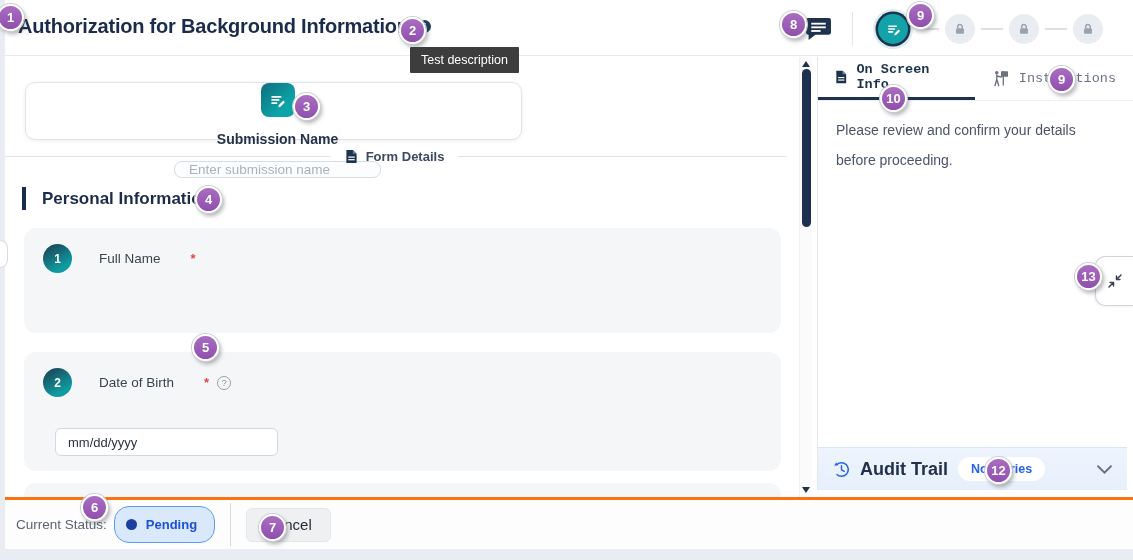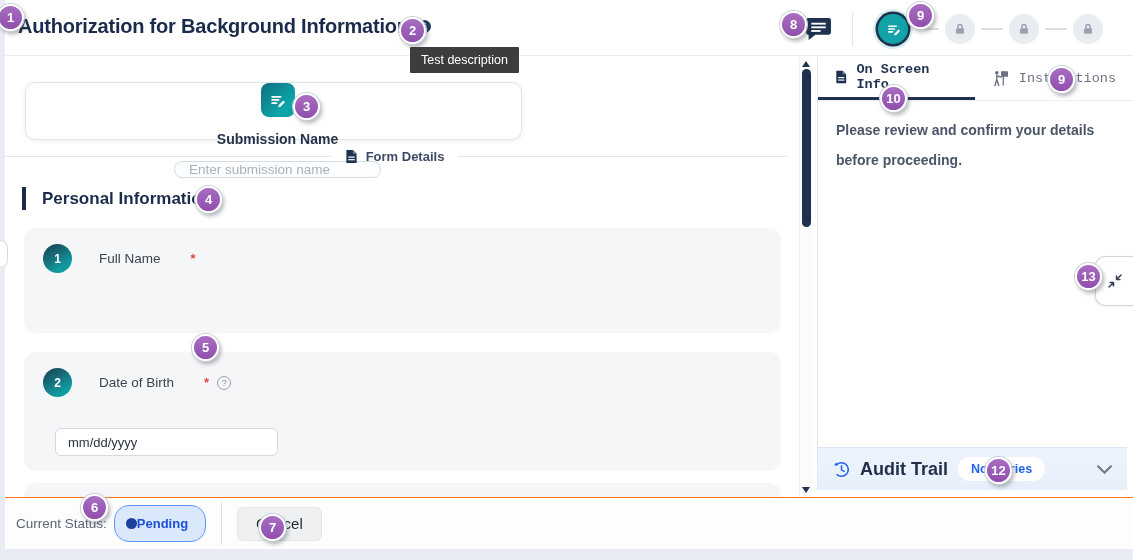--- a/index.html
+++ b/index.html
@@ -64,36 +64,36 @@
   .scroll-arrow.up { top:4px; border-bottom:6px solid #1e3250; }
   .scroll-arrow.down { bottom:4px; border-top:6px solid #1e3250; }
   .scroll-thumb { position:absolute; left:2px; top:12px; width:9px; height:158px; background:#1e3250; border-radius:5px; }
 
   
   .right-panel { position:absolute; left:817px; top:57px; width:316px; height:433px; background:#fff; border-left:1px solid #e3e6ea; }
   .tab-bar { position:absolute; left:0; top:0; width:100%; height:44px; border-bottom:1px solid #edeff2; display:flex;font-family:Liberation Mono, monospace; }
   .tab { display:flex; align-items:center; gap:9px; padding:0 17px; font-size:13.5px; cursor:pointer; }
   .tab.active { color:#1e3250; font-weight:bold; border-bottom:3px solid #1e3250; }
   .tab.inactive { color:#6b7280; }
-  .panel-body { position:absolute; left:18px; top:58px; width:282px; font-size:14px; color:#4a5568; line-height:30px;font-weight:bold; }
+  .panel-body { position:absolute; left:18px; top:58px; width:282px; font-size:14px; color:#4a5568; line-height:30px; }
 
   .collapse-handle { position:absolute; right:0; top:199px; width:38px; height:50px; background:#fff; border:1px solid #cfd4da; border-right:none; border-radius:10px 0 0 10px; display:flex; align-items:center; justify-content:center; box-shadow:-1px 1px 3px rgba(0,0,0,.06); cursor:pointer; }
 
   .audit-bar { position:absolute; left:0; bottom:0; right:6px; height:43px; background:linear-gradient(180deg,#eef4fd,#e6effb); border-top:1px solid #dbe6f5; display:flex; align-items:center; padding:0 15px; gap:10px; cursor:pointer; }
   .audit-label { font-size:18px; font-weight:bold; color:#22304a; }
   .audit-pill { background:#fff; color:#2563eb; font-size:12.5px; font-weight:600; border-radius:14px; padding:5px 13px; }
   .audit-chevron { margin-left:auto; display:flex; }
 
   
   .left-handle { position:absolute; left:0; top:240px; width:8px; height:28px; background:#fff; border:1px solid #d8dce1; border-left:none; border-radius:0 14px 14px 0; z-index:45; }
 
   
-  .bottom-bar { position:absolute; left:0; top:497px; width:1133px; height:52px; background:#fdfdfe; border-top:1px solid #f97316; display:flex; align-items:center; padding-left:16px; z-index:10; }
+  .bottom-bar { position:absolute; left:0; top:497px; width:1133px; height:52px; background:#fdfdfe; border-top:3px solid #f97316; display:flex; align-items:center; padding-left:16px; z-index:10; }
   .status-label { font-size:13.5px; color:#5a6575; }
-  .status-pill { display:flex; align-items:center; height:37px; padding:0 17px 0 11px; margin-left:7px; background:#d9e9fb; border:1.5px solid #5b9bf8; border-radius:15px; }
+  .status-pill { display:flex; align-items:center; gap:9px; height:37px; padding:0 17px 0 11px; margin-left:7px; background:#d9e9fb; border:1.5px solid #5b9bf8; border-radius:15px; }
   .status-dot { width:11px; height:11px; border-radius:50%; background:#1e3f9e; }
   .status-text { font-size:13px; font-weight:600; color:#1d4fd8; }
   .footer-divider { width:1px; height:43px; background:#d8dce1; margin:0 15px; }
   .cancel-btn { height:34px; padding:0 18px; background:#eef0f2; border:1px solid #e4e7ea; border-radius:6px; font-size:15px; color:#1f2732; font-family:"Liberation Sans",sans-serif; cursor:pointer; }
 
   
   .badge { position:absolute; width:27px; height:27px; border-radius:50%; background:linear-gradient(180deg,#a96dc1,#8f50ad); color:#fff; font-size:13px; font-weight:bold; display:flex; align-items:center; justify-content:center; z-index:60; border:2px solid #fff; box-shadow:0 0 0 1px #c9ced6, 2px 3px 4px rgba(60,60,70,.4); }
 </style>
 </head>
 <body>

